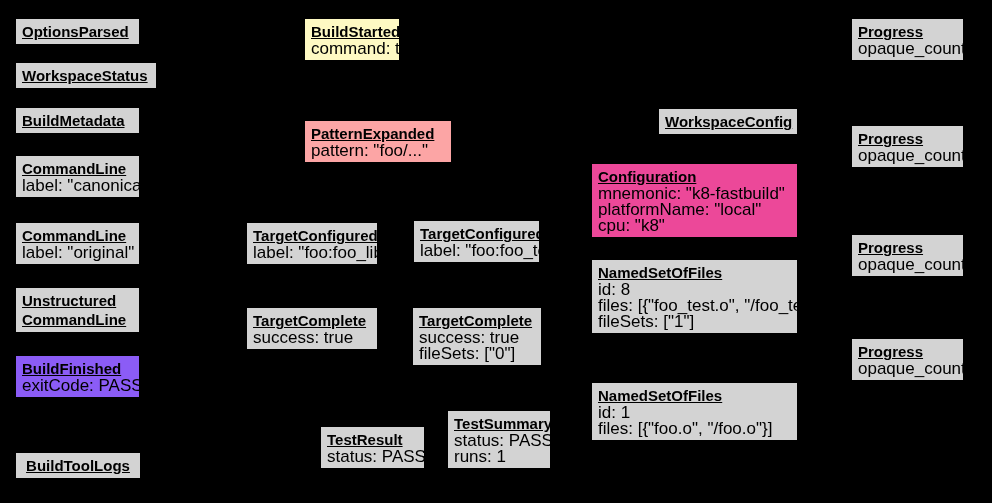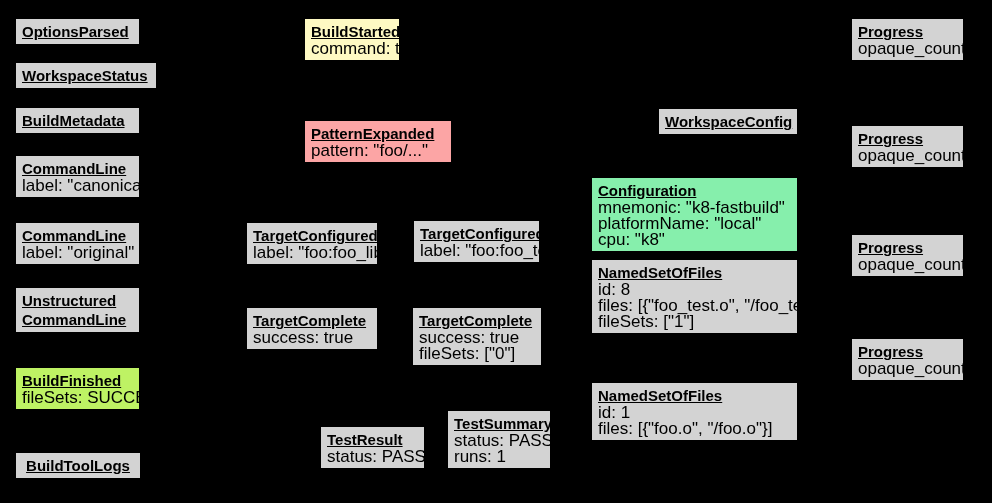--- a/index.html
+++ b/index.html
@@ -72,25 +72,25 @@
         <div>CommandLine</div>
       </div>
       <div class="node-detail">label: "original"</div>
     </div>
     <div class="node" style="left: 10px; top: 282px; width: 135px; min-height: 49px; background: rgb(211, 211, 211); border-color: rgb(0, 0, 0);">
       <div class="node-title">
         <div>Unstructured</div>
         <div>CommandLine</div>
       </div>
     </div>
-    <div class="node" style="left: 10px; top: 362px; width: 135px; min-height: 51px; background: #bef264; border-color: rgb(0, 0, 0);">
+    <div class="node" style="left: 10px; top: 350px; width: 135px; min-height: 51px; background: #8b5cf6; border-color: rgb(0, 0, 0);">
       <div class="node-title">
         <div>BuildFinished</div>
       </div>
-      <div class="node-detail">fileSets: SUCCESS</div>
+      <div class="node-detail">exitCode: PASSED</div>
     </div>
     <div class="node" style="left: 10px; top: 447px; width: 136px; min-height: 30px; background: rgb(211, 211, 211); border-color: rgb(0, 0, 0); text-align: center;">
       <div class="node-title">
         <div>BuildToolLogs</div>
       </div>
     </div>
     <div class="node" style="left: 299px; top: 13px; width: 106px; min-height: 50px; background: #fef9c3; border-color: rgb(0, 0, 0);">
       <div class="node-title">
         <div>BuildStarted</div>
       </div>
@@ -138,21 +138,21 @@
         <div>TestSummary</div>
       </div>
       <div class="node-detail">status: PASSED</div>
       <div class="node-detail">runs: 1</div>
     </div>
     <div class="node" style="left: 653px; top: 75px; width: 150px; min-height: 28px; background: rgb(211, 211, 211); border-color: rgb(0, 0, 0); margin-top: 28px;">
       <div class="node-title">
         <div>WorkspaceConfig</div>
       </div>
     </div>
-    <div class="node" style="left: 586px; top: 172px; width: 217px; min-height: 75px; background: #86efac; border-color: rgb(0, 0, 0);">
+    <div class="node" style="left: 586px; top: 158px; width: 217px; min-height: 75px; background: #ec4899; border-color: rgb(0, 0, 0);">
       <div class="node-title">
         <div>Configuration</div>
       </div>
       <div class="node-detail">mnemonic: "k8-fastbuild"</div>
       <div class="node-detail">platformName: "local"</div>
       <div class="node-detail">cpu: "k8"</div>
     </div>
     <div class="node" style="left: 586px; top: 254px; width: 217px; min-height: 75px; background: rgb(211, 211, 211); border-color: rgb(0, 0, 0);">
       <div class="node-title">
         <div>NamedSetOfFiles</div>

